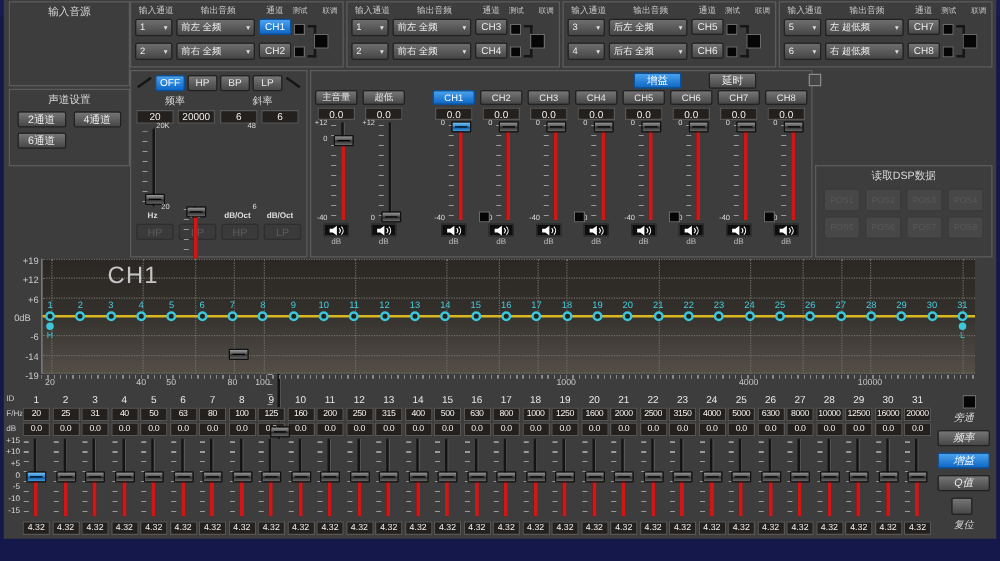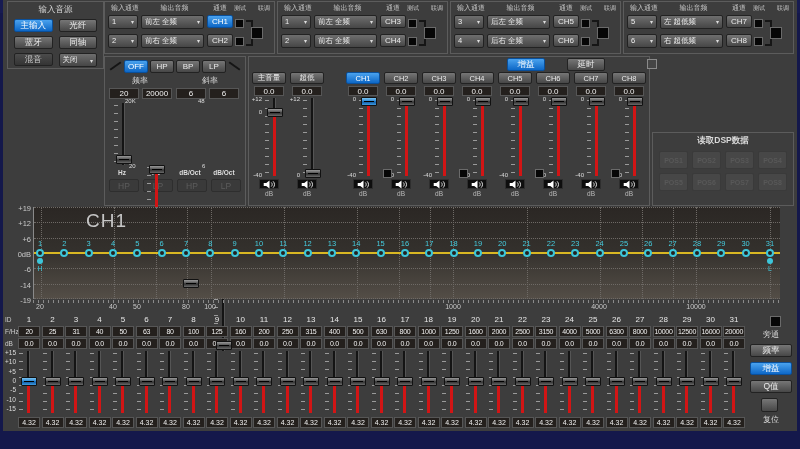--- a/index.html
+++ b/index.html
@@ -82,21 +82,21 @@
 .gs{display:flex;height:78px;margin-top:2px;width:100%;}
 .gscale{width:11px;position:relative;}
 .gscale span{position:absolute;right:1px;font-size:6px;color:#ddd;white-space:nowrap;}
 .sctop{top:-2px;}.scbot{bottom:-2px;}.scmid{margin-top:-3px;}
 .gs .vs{flex:1;}
 .mute{width:20px;height:10px;background:#0e0e0e;border:1px solid #2e2e2e;display:flex;align-items:center;justify-content:center;margin-top:3px;}
 .dbl{font-size:6.5px;color:#bbb;margin-top:1px;}
 .lchk{position:absolute;top:112px;}
 
 #p-save{left:649px;top:56px;width:142px;height:75px;}
-#p-read{left:649px;top:132px;width:142px;height:74px;font-weight:bold;}
+#p-read{left:649px;top:132px;width:142px;height:74px;}
 .savearrow{position:absolute;right:10px;top:4px;font-size:7px;color:#ccc;}
 .posgrid{display:grid;grid-template-columns:repeat(4,1fr);gap:4px;padding:4px 6px;}
 .pos{height:18px;background:#474747;border:1px solid #3a3a3a;color:#585858;font-size:7px;display:flex;align-items:center;justify-content:center;border-radius:2px;}
 
 #graph{position:absolute;left:0;top:207px;width:791px;height:107px;}
 #ylabels{position:absolute;left:2px;top:0;width:26px;height:92px;}
 .ylab{position:absolute;right:0;width:26px;text-align:right;font-size:7.5px;color:#c9c9c9;}
 #plot{position:absolute;left:30px;top:0;width:747px;height:92px;background:linear-gradient(#2b2724,#33302c 46%,#544e47);border-left:1px solid #8a8a8a;}
 .hgrid{position:absolute;left:0;right:0;border-top:1px dotted #6e6a66;}
 .vgrid{position:absolute;top:0;bottom:0;border-left:1px dotted #6e6a66;}
@@ -114,21 +114,21 @@
 .th{position:absolute;left:2px;width:14px;font-size:6.5px;color:#ccc;line-height:11px;white-space:nowrap;}
 .tid{position:absolute;top:0;width:22px;text-align:center;font-size:8px;color:#e8e8e8;line-height:11px;}
 .tcell{position:absolute;width:22px;height:11px;font-size:7px;letter-spacing:-0.3px;}
 
 #bscale{position:absolute;left:0;top:350px;width:13px;height:62px;display:flex;flex-direction:column;justify-content:space-between;}
 #bscale div{font-size:6.5px;color:#ddd;text-align:right;line-height:6px;}
 #bsl{position:absolute;left:0;top:350px;width:745px;height:80px;}
 .bvs{position:absolute;top:1px;width:22px;height:62px;}
 .bval{position:absolute;top:67px;width:22px;height:11px;font-size:7px;}
 
-#rightctl{position:absolute;left:745px;top:314px;width:46px;height:117px;}
+#rightctl{position:absolute;left:745px;top:314px;width:46px;height:117px;font-style:italic;}
 .rc-chk{position:absolute;left:22px;top:2px;width:11px;height:11px;}
 .rc-bypass{position:absolute;left:0;top:15px;width:46px;text-align:center;font-size:8px;color:#ddd;}
 .rc-btn{position:absolute;left:2px;width:42px;height:13px;}
 #rcb1{top:30px;}#rcb2{top:48px;}#rcb3{top:66px;}
 #rcsq{position:absolute;left:13px;top:84px;width:17px;height:14px;}
 .rc-reset{position:absolute;left:0;top:100px;width:46px;text-align:center;font-size:8px;color:#ddd;}
 
 #watermark{position:absolute;left:0;top:0;width:794px;height:431px;pointer-events:none;z-index:50;}
 .wm1{position:absolute;left:160px;top:153px;font-size:84px;font-weight:bold;line-height:1;color:rgba(90,90,90,0.35);-webkit-text-stroke:2px rgba(180,180,180,0.45);letter-spacing:0px;}
 .wm2{position:absolute;left:298px;top:224px;font-size:78px;font-weight:bold;line-height:1;color:rgba(90,90,90,0.30);-webkit-text-stroke:2px rgba(185,185,185,0.5);letter-spacing:16px;}
@@ -139,31 +139,20 @@
 <div id="win">
   <div id="titlebar">
     <span class="tb-menu">≡</span>
     <span class="tb-min">–</span>
     <span class="tb-close">×</span>
   </div>
   <div id="content">
 
     <div class="panel" id="p-input">
       <div class="ptitle">输入音源</div>
-      <div class="grid2">
-        <div class="btn blue">主输入</div>
-        <div class="btn">光纤</div>
-        <div class="btn">蓝牙</div>
-        <div class="btn">同轴</div>
-        <div class="btn dark">混音</div>
-        <div class="drop">
-          <span>关闭</span>
-          <span class="arr">▾</span>
-        </div>
-      </div>
     </div>
 
     <div id="chgroups">
         <div class="chgroup">
           <div class="cg-h">
             <span class="cgh ci">输入通道</span>
             <span class="cgh co">输出音频</span>
             <span class="cgh cc">通道</span>
             <span class="cgh ct">
               <i>测试</i>
@@ -335,20 +324,28 @@
                 <div class="chk"></div>
                 <div class="chk"></div>
               </div>
               <div class="brk"></div>
               <div class="chk big"></div>
             </div>
           </div>
         </div>
       </div>
 
+    <div class="panel" id="p-setup">
+      <div class="ptitle">声道设置</div>
+      <div class="grid2">
+        <div class="btn">2通道</div>
+        <div class="btn">4通道</div>
+        <div class="btn">6通道</div>
+      </div>
+    </div>
 
 
     <div class="panel" id="p-xover">
       <div id="xmodes">
         <span class="curveL"></span>
         <div class="btn xw blue">OFF</div>
         <div class="btn xw">HP</div>
         <div class="btn xw">BP</div>
         <div class="btn xw">LP</div>
         <span class="curveR"></span>
@@ -660,21 +657,21 @@
           <div class="pos">POS7</div>
           <div class="pos">POS8</div>
         </div>
     </div>
 
     <div id="graph">
       <div id="ylabels">
           <div class="ylab" style="top: -3px;">+19</div>
           <div class="ylab" style="top: 12.33px;">+12</div>
           <div class="ylab" style="top: 27.66px;">+6</div>
-          <div class="ylab" style="top: 42.99px;">0dB</div>
+          <div class="ylab" style="top: 42.99px; text-align: center;">0dB</div>
           <div class="ylab" style="top: 58.32px;">-6</div>
           <div class="ylab" style="top: 73.65px;">-14</div>
           <div class="ylab" style="top: 88.98px;">-19</div>
         </div>
       <div id="plot">
         <div id="chlabel">CH1</div>
       <div class="hgrid" style="top: 0px;"></div>
           <div class="hgrid" style="top: 15.3px;"></div>
           <div class="hgrid" style="top: 30.7px;"></div>
           <div class="hgrid" style="top: 61.3px;"></div>

